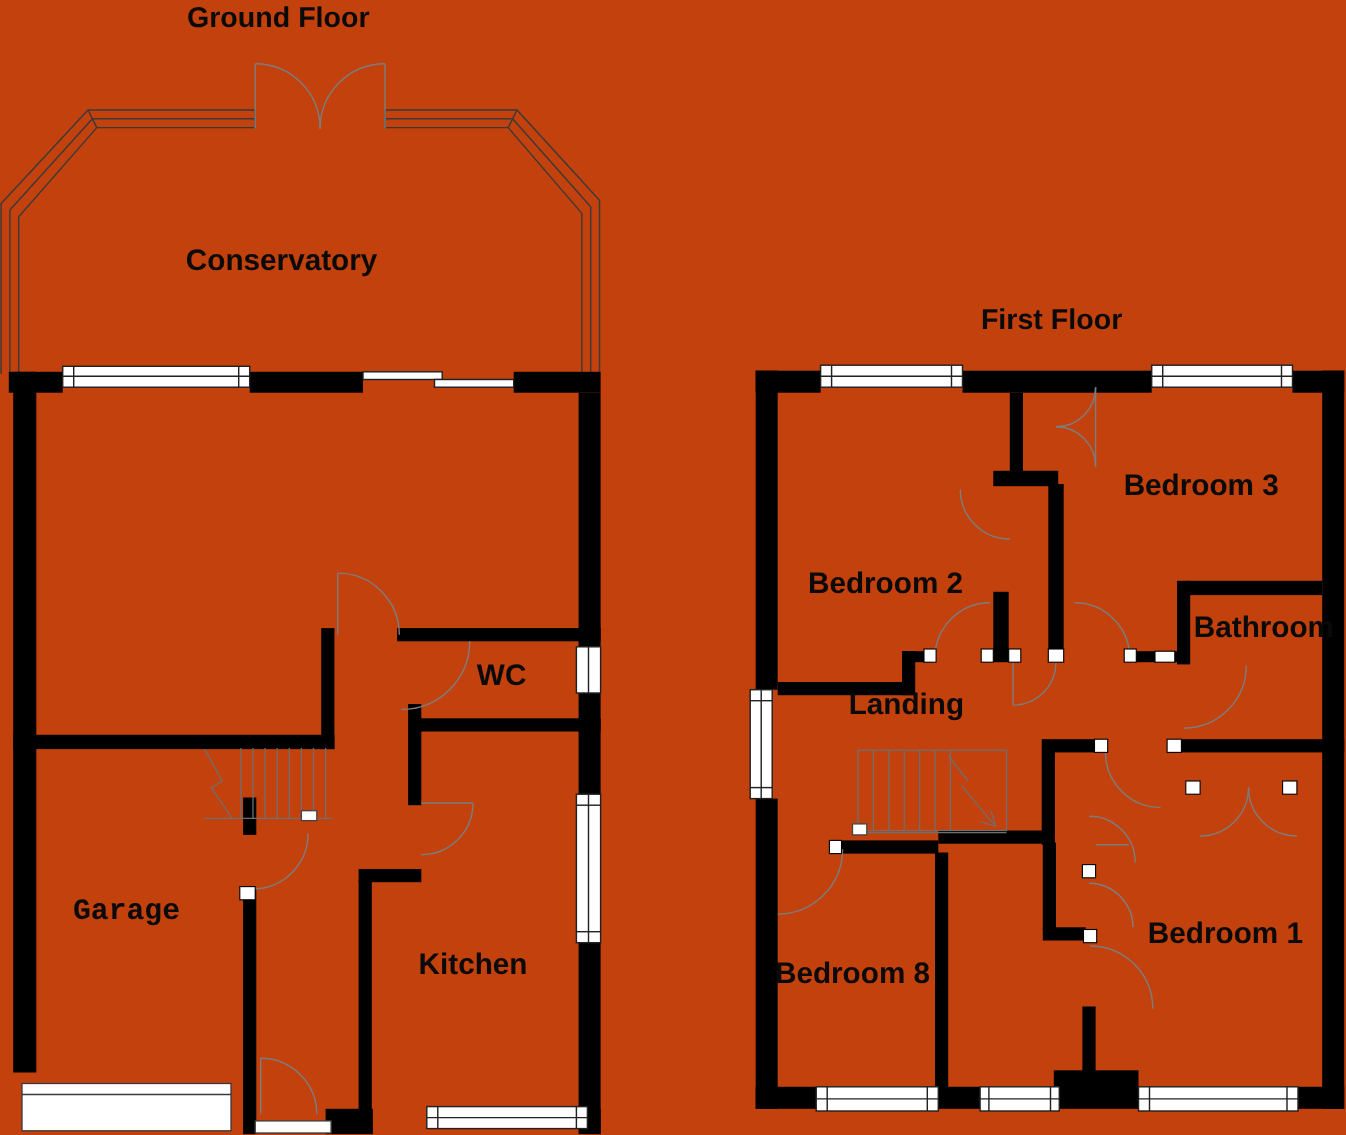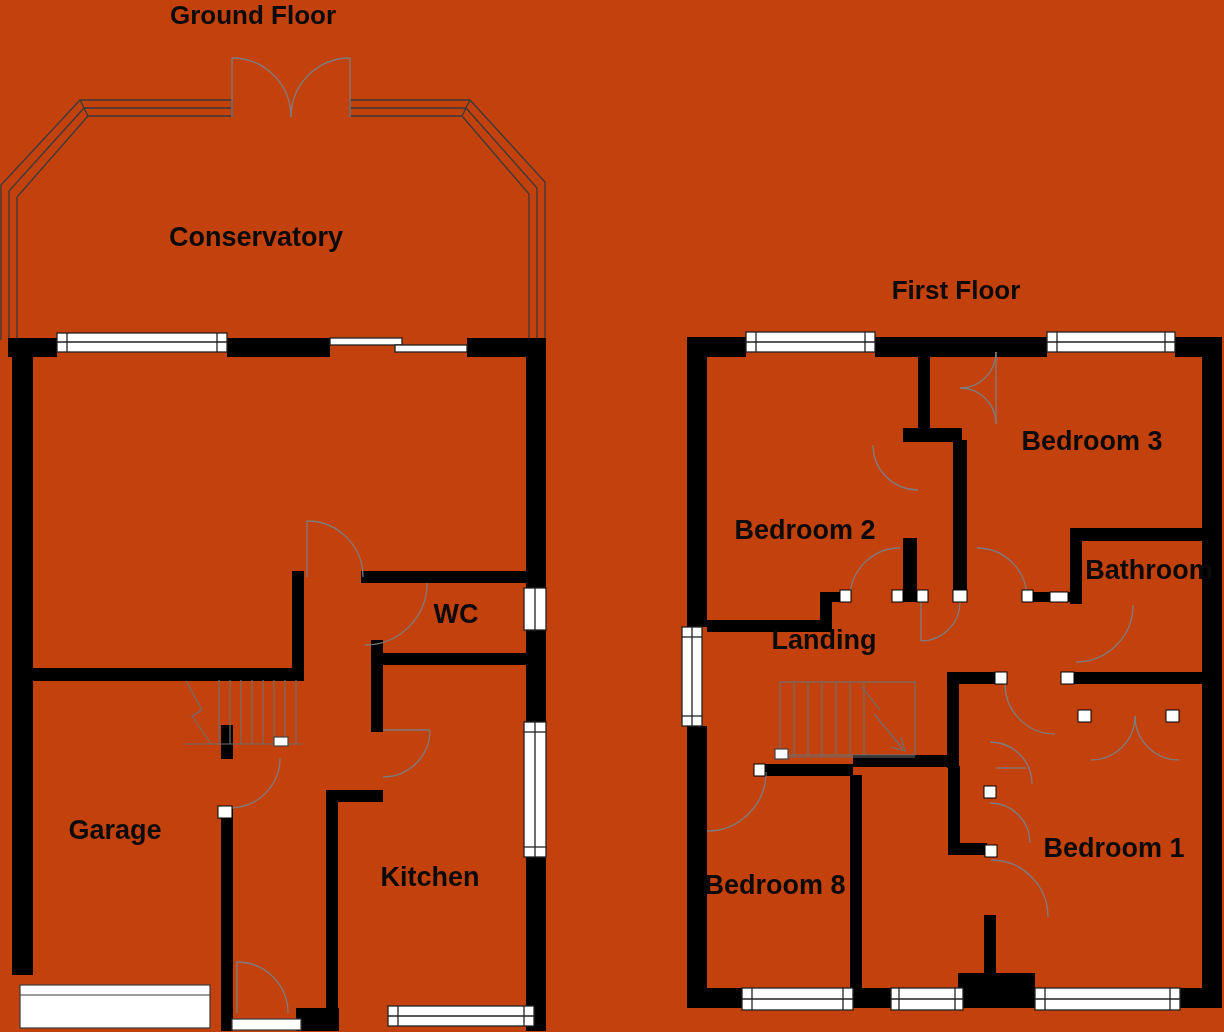--- a/index.html
+++ b/index.html
@@ -307,21 +307,21 @@
         <rect x="984" y="786" width="12" height="12"></rect>
         <rect x="1078" y="710" width="13" height="12"></rect>
         <rect x="1166" y="710" width="13" height="12"></rect>
       </g>
     </g>
   </svg>
 
   <div class="lbl title" style="left:253px;top:16px;">Ground Floor</div>
   <div class="lbl" style="left:256px;top:237px;">Conservatory</div>
   <div class="lbl" style="left:456px;top:614px;">WC</div>
-  <div class="lbl" style="left:115px;top:830px;">Garage</div>
+  <div class="lbl" style="left:115px;top:830px;font-family:Liberation Mono, monospace;">Garage</div>
   <div class="lbl" style="left:430px;top:877px;">Kitchen</div>
 
   <div class="lbl title" style="left:956px;top:291px;">First Floor</div>
   <div class="lbl" style="left:805px;top:483px;margin-top:47px;">Bedroom 2</div>
   <div class="lbl" style="left:1092px;top:441px;">Bedroom 3</div>
   <div class="lbl" style="left:1137px;top:570px;margin-left:12px;">Bathroom</div>
   <div class="lbl" style="left:824px;top:640px;">Landing</div>
   <div class="lbl" style="left:775px;top:885px;">Bedroom 8</div>
   <div class="lbl" style="left:1114px;top:848px;">Bedroom 1</div>
 

